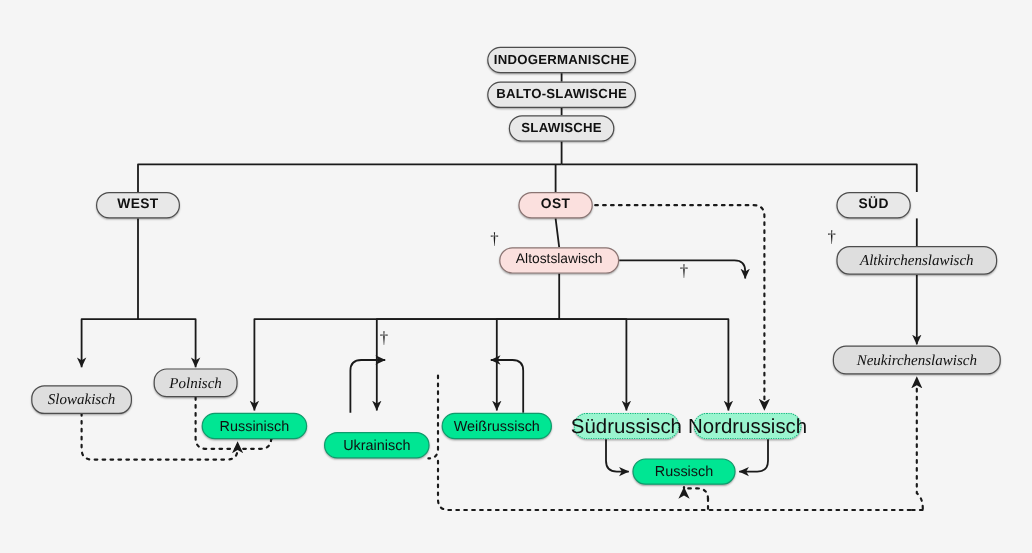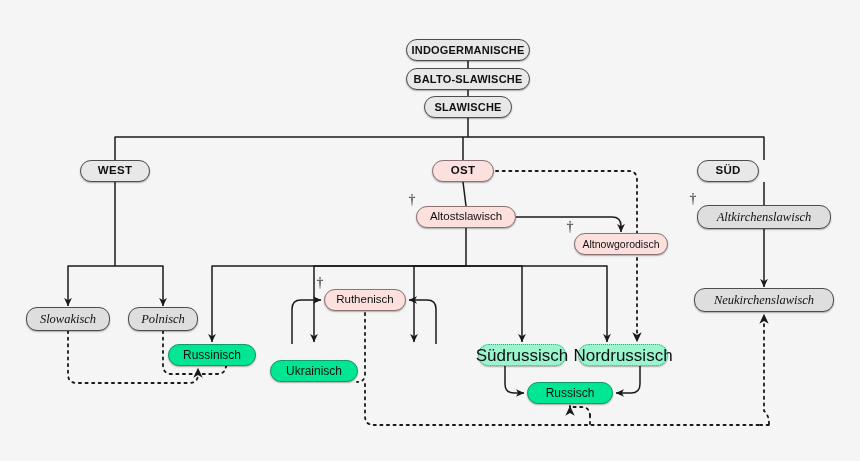--- a/index.html
+++ b/index.html
@@ -161,42 +161,39 @@
         <span>SÜD</span>
       </div>
       <div class="node pink" style="left: 466px; top: 217px; width: 100px; height: 22px;">
         <span>Altostslawisch</span>
       </div>
       <div class="dagger" style="left: 412px; top: 200px;">†</div>
       <div class="node serif-italic" style="left: 764px; top: 217px; width: 134px; height: 24px;">
         <span>Altkirchenslawisch</span>
       </div>
       <div class="dagger" style="left: 693px; top: 199px;">†</div>
-      <div class="node pink" style="font-size: 10.5px; left: 621px; top: 244px; width: 94px; height: 22px;">
-        <span>Altnowgorodisch</span>
-      </div>
       <div class="dagger" style="left: 570px; top: 227px;">†</div>
-      <div class="node pink" style="left: 365px; top: 300px; width: 82px; height: 22px;">
-        <span>Ruthenisch</span>
-      </div>
       <div class="dagger" style="left: 320px; top: 283px;">†</div>
       <div class="node serif-italic" style="left: 764px; top: 300px; width: 140px; height: 24px;">
         <span>Neukirchenslawisch</span>
       </div>
-      <div class="node serif-italic" style="left: 68px; top: 319px; width: 84px; height: 24px;">
+      <div class="node serif-italic" style="left: 68px; top: 333px; width: 84px; height: 24px;">
         <span>Slowakisch</span>
       </div>
       <div class="node green-solid" style="left: 212px; top: 355px; width: 88px; height: 22px;">
         <span>Russinisch</span>
       </div>
       <div class="node serif-italic" style="left: 163px; top: 319px; width: 70px; height: 24px;">
         <span>Polnisch</span>
       </div>
       <div class="node green-solid" style="left: 314px; top: 355px; width: 88px; height: 22px; margin-top: 16px;">
         <span>Ukrainisch</span>
+      </div>
+      <div class="node green-solid" style="left: 414px; top: 355px; width: 92px; height: 22px;">
+        <span>Weißrussisch</span>
       </div>
       <div class="node green-dotted" style="left: 522px; top: 355px; width: 88px; height: 22px;">
         <span>Südrussisch</span>
       </div>
       <div class="node green-dotted" style="left: 623px; top: 355px; width: 90px; height: 22px;">
         <span>Nordrussisch</span>
       </div>
       <div class="node green-solid" style="left: 570px; top: 393px; width: 86px; height: 22px;">
         <span>Russisch</span>
       </div>

